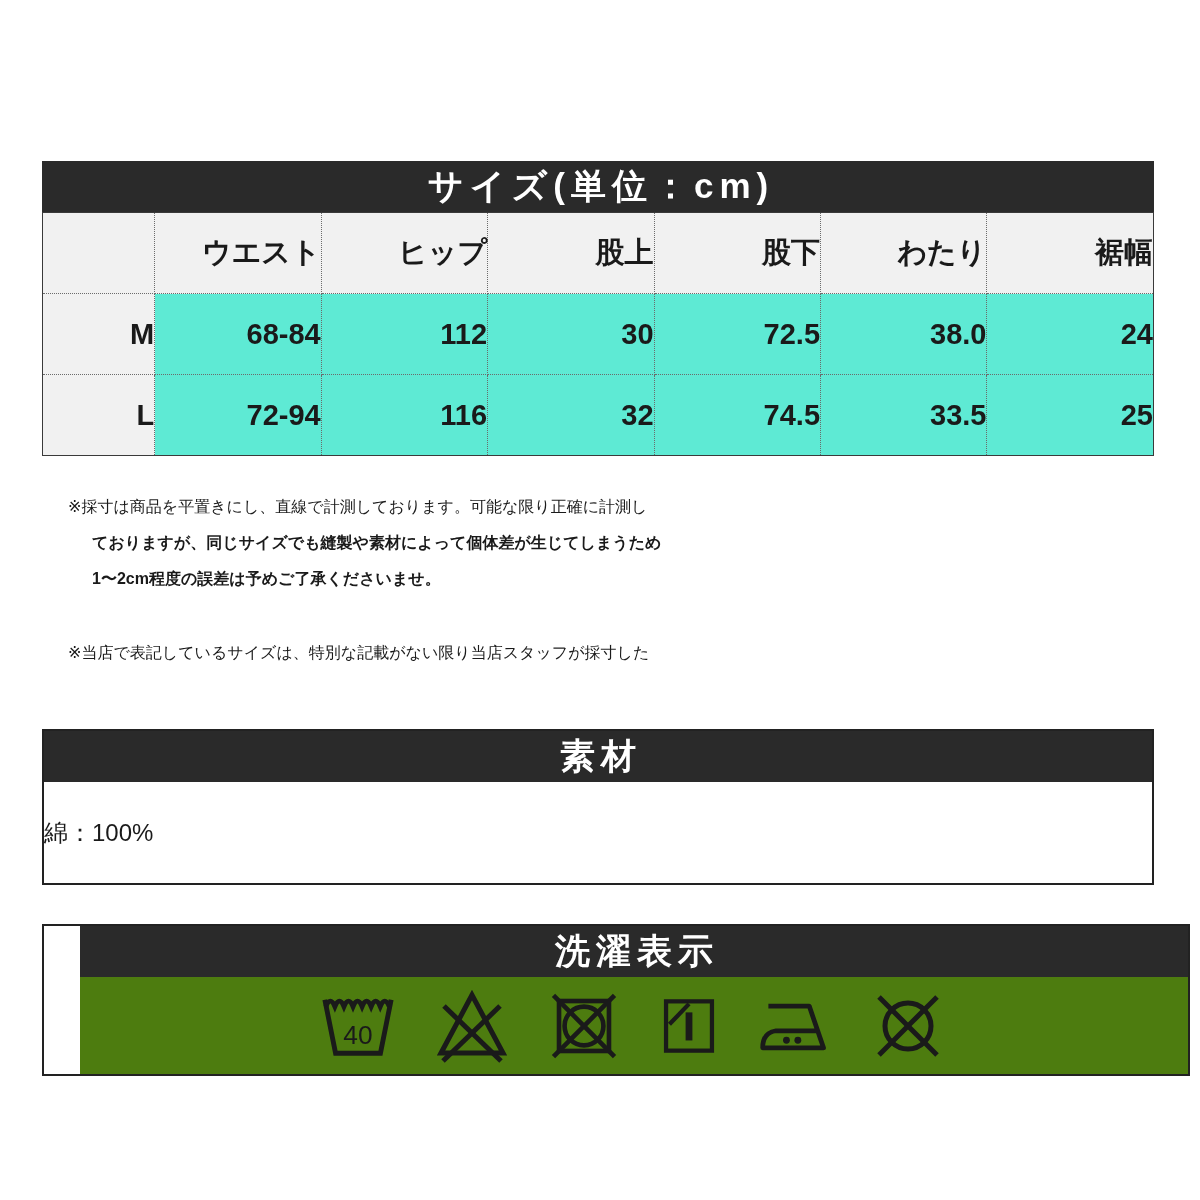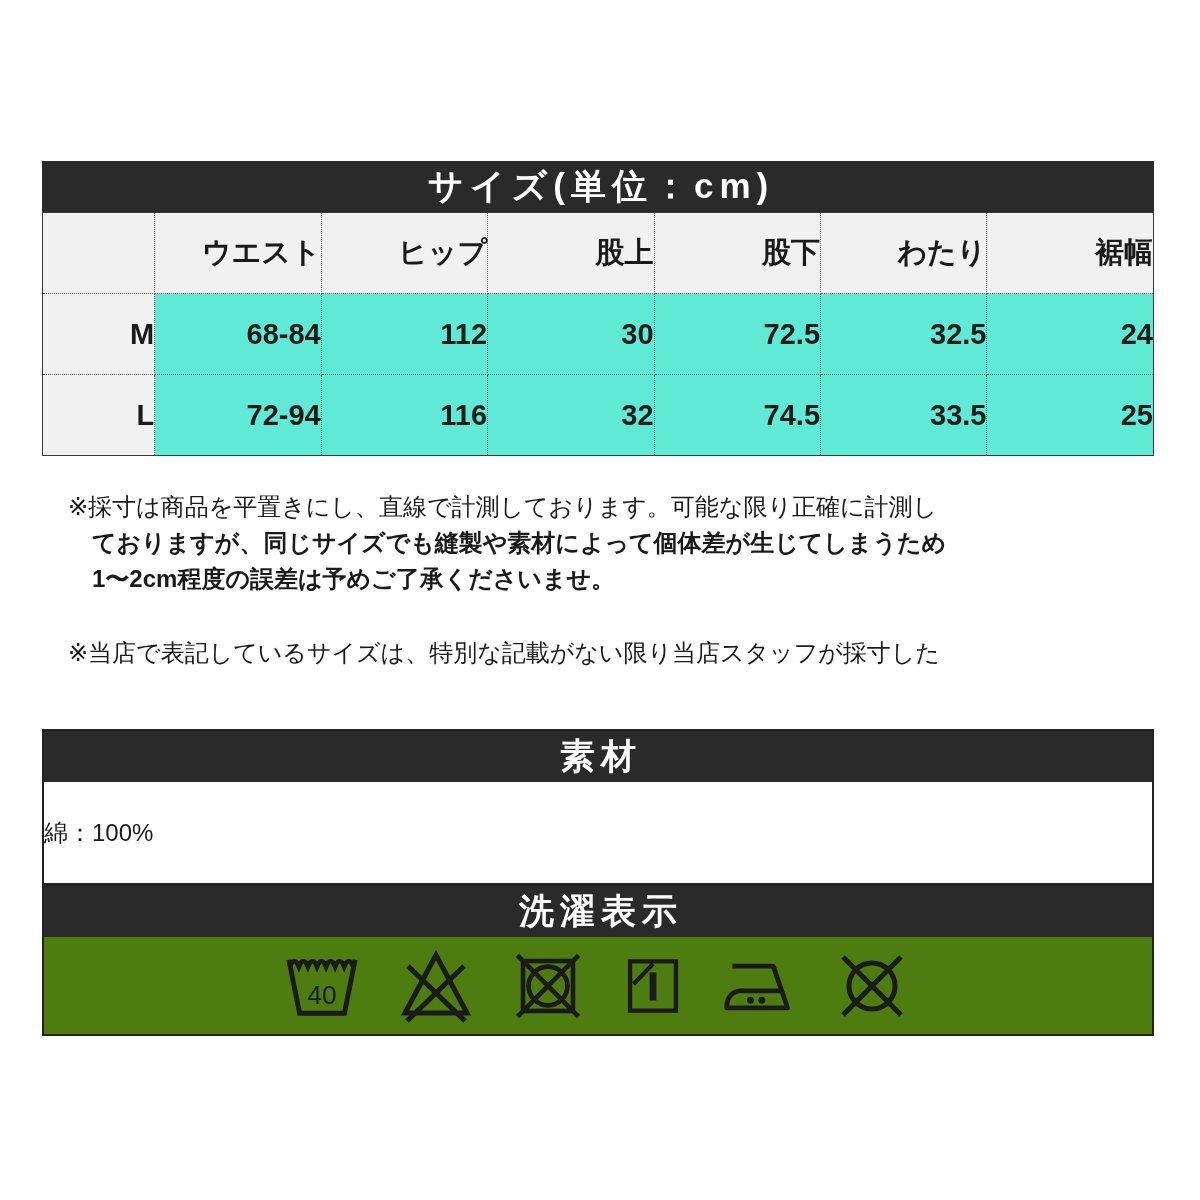--- a/index.html
+++ b/index.html
@@ -15,29 +15,29 @@
   .size-section{position:absolute;left:42px;top:161px;width:1112px;}
   .size-table{width:100%;border-collapse:collapse;table-layout:fixed;border:1px solid #3a3a3a;}
   .size-table th,.size-table td{
     border:1px dotted #6b6b6b;text-align:right;vertical-align:middle;
     font-size:29px;height:80px;padding:0;
   }
   .size-table .hdr{background:#f1f1f1;font-weight:bold;}
   .size-table .rowlabel{background:#f1f1f1;font-weight:bold;}
   .size-table td.val{font-weight:bold;background:#5eead4;}
   
-  .notes-block{position:absolute;left:68px;top:489px;width:920px;font-size:24px;line-height:36px;}
+  .notes-block{position:absolute;left:68px;top:489px;width:920px;font-size:16px;line-height:36px;}
   .note .line{white-space:nowrap;}
   .note .cont{margin-left:24px;font-weight:bold;}
   .note + .note{margin-top:38px;}
   
   .boxed{position:absolute;left:42px;width:1108px;border:2px solid #222222;}
   .material-section{top:729px;}
   .material-body{height:101px;background:#ffffff;display:flex;align-items:center;justify-content:flex-start;font-size:24px;}
-  .laundry-section{top:884px;}
+  .laundry-section{top:924px;padding-left:36px;}
   .laundry-body{height:97px;background:#4d7c0f;display:flex;align-items:center;justify-content:center;gap:34px;}
   .laundry-body svg{display:block;}
   .ic{stroke:#1a1a1a;stroke-width:5;fill:none;}
   .icf{fill:#1a1a1a;stroke:none;}
 </style>
 </head>
 <body>
 
 <div class="size-section">
   <div class="bar">サイズ(単位：cm)</div>
@@ -60,21 +60,21 @@
         <th class="hdr">股下</th>
         <th class="hdr">わたり</th>
         <th class="hdr">裾幅</th>
       </tr>
       <tr>
         <td class="rowlabel">M</td>
         <td class="val">68-84</td>
         <td class="val">112</td>
         <td class="val">30</td>
         <td class="val">72.5</td>
-        <td class="val">32.5</td>
+        <td class="val">38.0</td>
         <td class="val">24</td>
       </tr>
       <tr>
         <td class="rowlabel">L</td>
         <td class="val">72-94</td>
         <td class="val">116</td>
         <td class="val">32</td>
         <td class="val">74.5</td>
         <td class="val">33.5</td>
         <td class="val">25</td>

